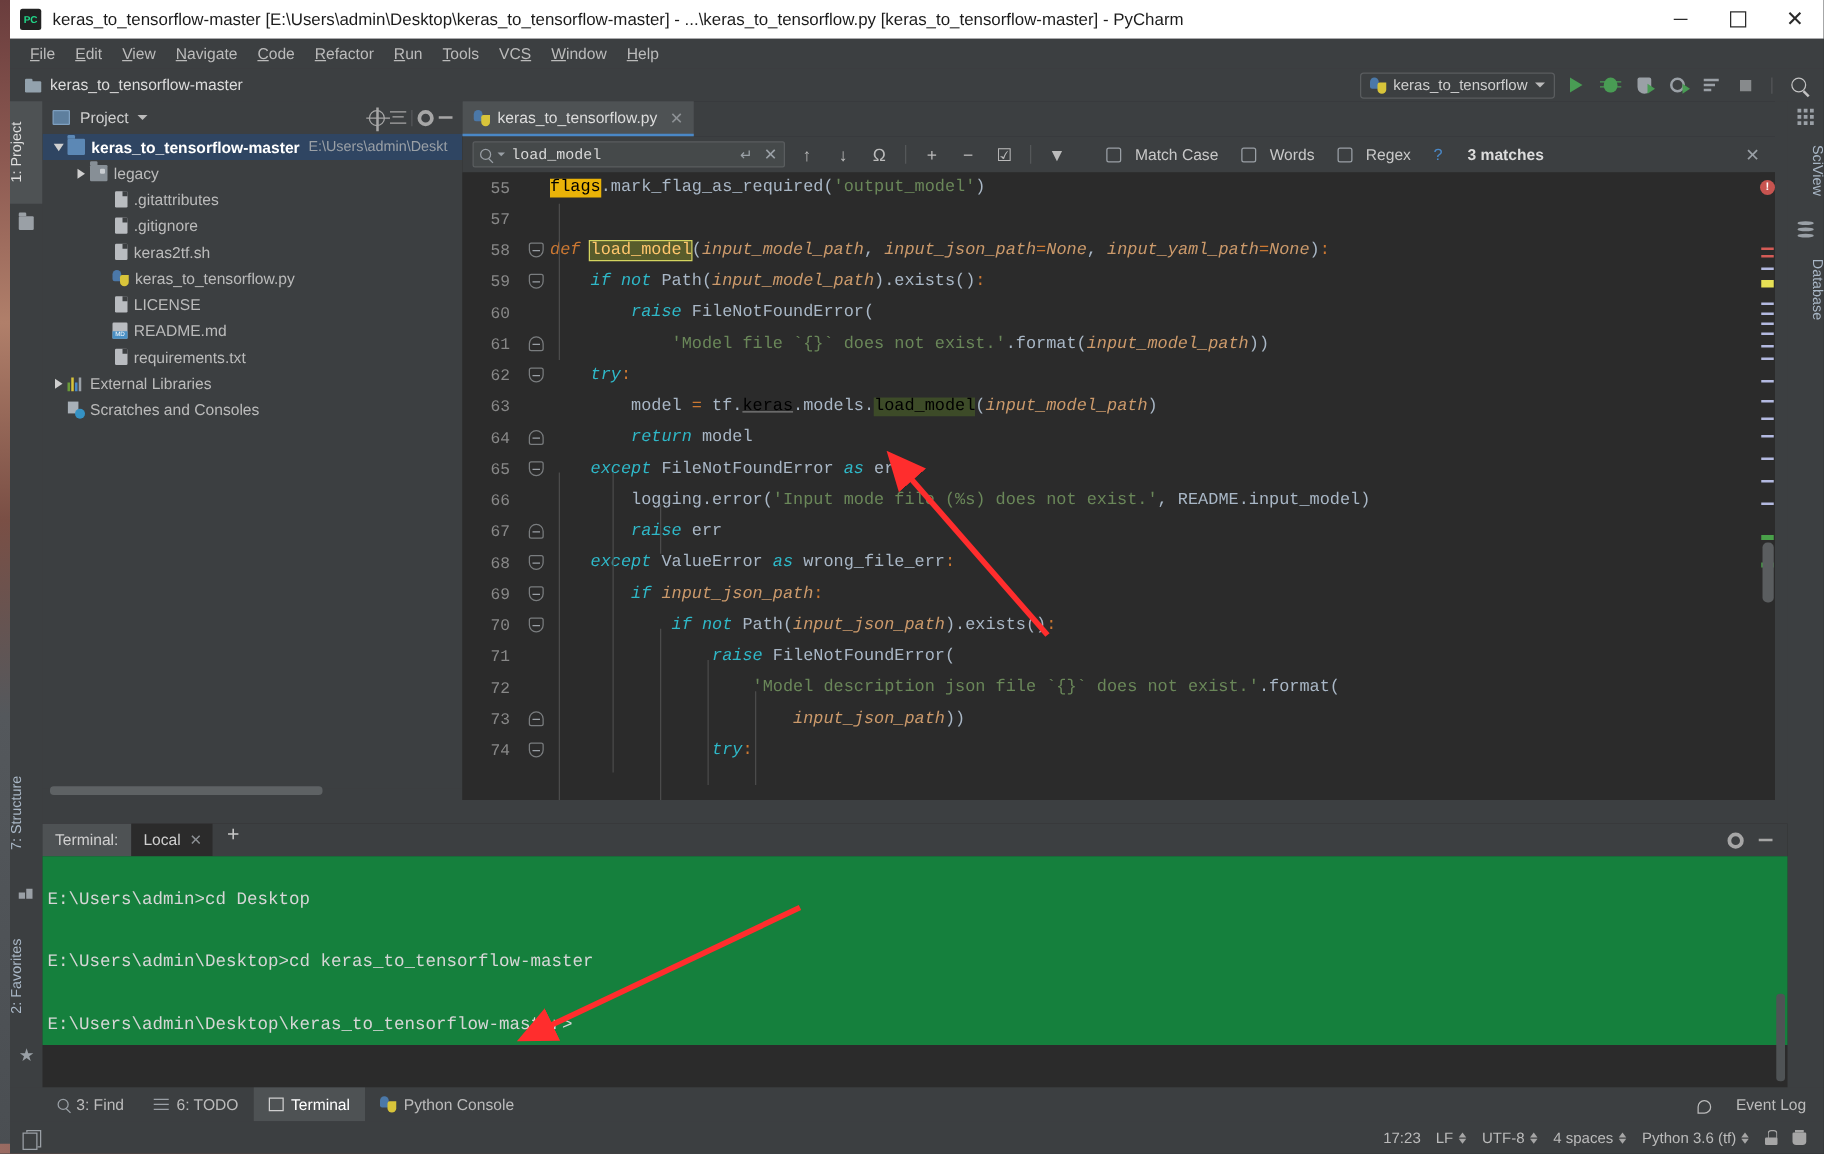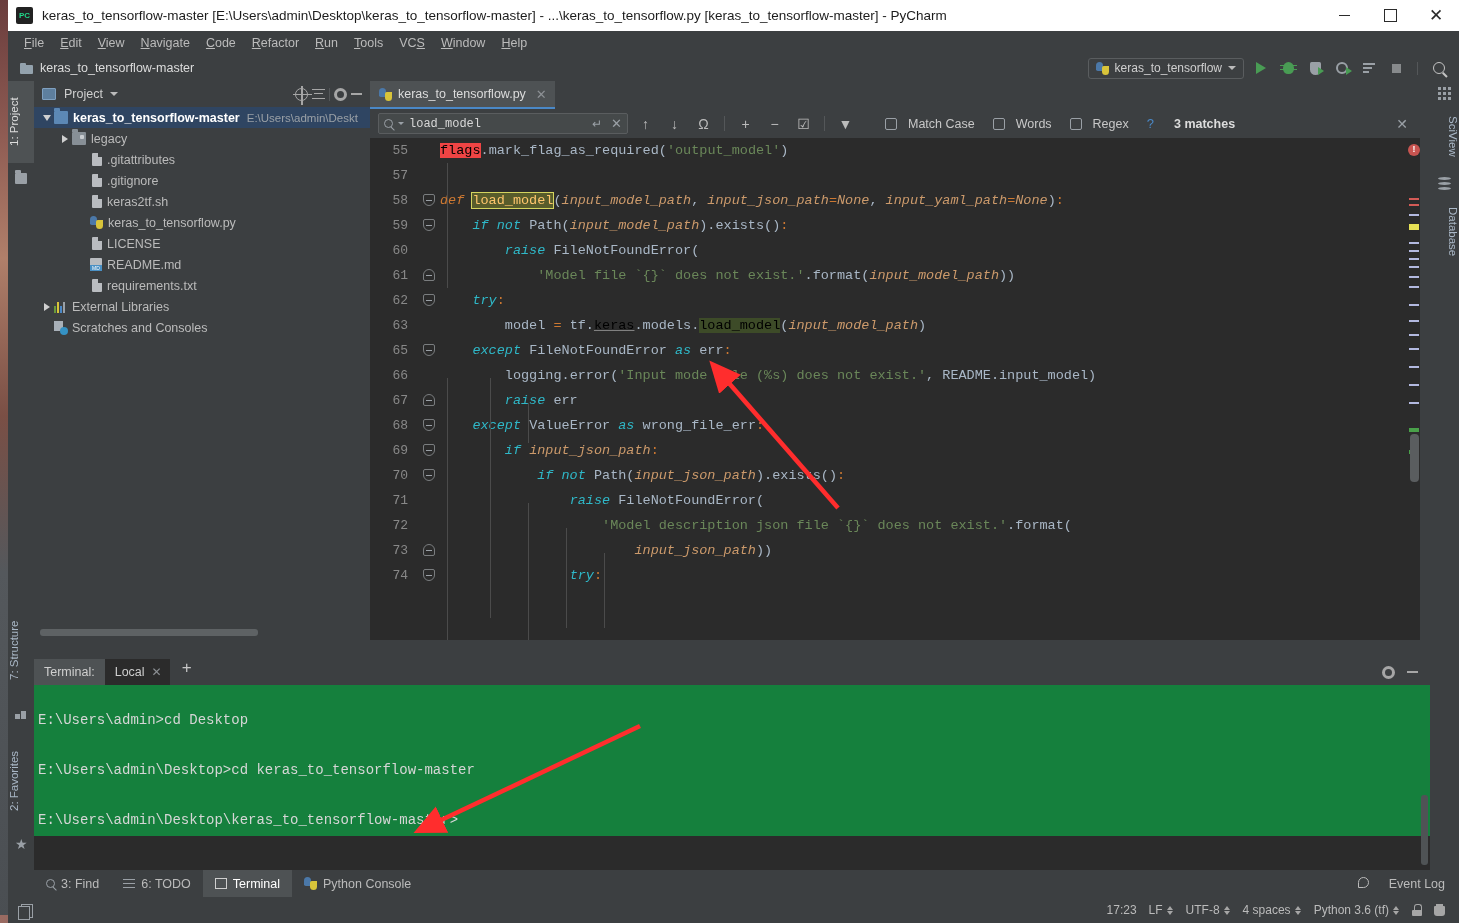--- a/index.html
+++ b/index.html
@@ -180,21 +180,21 @@
   .codetext { flex: 1 1 auto; }
   .ln { color: #a9b7c6; }
   .kw { color: #cc7832; font-style: italic; }
   .kw2 { color: #cc7832; }
   .fn { color: #ffc66d; }
   .str { color: #6a8759; }
   .param { color: #cc9a6b; font-style: italic; }
   .ctrl { color: #2fb8c8; font-style: italic; }
   .hl-usage { background: #3d4b28; }
   .hl-box { outline: 1px solid #d4d45f; background: #585c2b; }
-  .hl-blue { background: #ef4444; }
+  .hl-blue { background: #eab308; }
   .underl { text-decoration: underline; text-decoration-color: #808080; }
   .indent-guide { position: absolute; width: 1px; background: #4b4b4b; }
 
   
   .err-stripe { position: absolute; right: 0; top: 0; width: 12px; height: 502px; background: #2b2b2b; }
   .estripe-mark { position: absolute; left: 1px; width: 10px; height: 2px; }
   .escroll { position: absolute; right: 1px; width: 9px; background: #5a5d5f; border-radius: 4px; }
 
   
   .rightstrip { position: absolute; left: 1430px; top: 81px; width: 29px; height: 789px; background: #3c3f41; }
@@ -241,21 +241,21 @@
   .stat-arrows::before{content:"";position:absolute;top:1px;left:0;width:0;height:0;
     border-left:3.5px solid transparent;border-right:3.5px solid transparent;border-bottom:4px solid #a6a6a6;}
   .stat-arrows::after{content:"";position:absolute;bottom:1px;left:0;width:0;height:0;
     border-left:3.5px solid transparent;border-right:3.5px solid transparent;border-top:4px solid #a6a6a6;}
   .lock-ico { width: 10px; height: 12px; position: relative; }
   .lock-ico::before{content:"";position:absolute;left:0;bottom:0;width:10px;height:6px;background:#a6a6a6;border-radius:1px;}
   .lock-ico::after{content:"";position:absolute;left:2px;top:0;width:6px;height:6px;border:1.4px solid #a6a6a6;border-bottom:none;border-radius:3px 3px 0 0;}
   .trash-ico { width: 11px; height: 12px; position: relative; }
   .trash-ico::before{content:"";position:absolute;left:0;top:2px;width:11px;height:10px;background:#a6a6a6;border-radius:1px 1px 3px 3px;}
   .trash-ico::after{content:"";position:absolute;left:2px;top:0;width:7px;height:2px;background:#a6a6a6;}
-  .eventlog { font-size: 12.5px; color: #bbbbbb; display:flex; align-items:flex-start; gap:20px; }
+  .eventlog { font-size: 12.5px; color: #bbbbbb; display:flex; align-items:flex-end; gap:20px; }
   .eventlog-ico { width: 11px; height: 11px; border: 1.4px solid #bbbbbb; border-radius: 50% 50% 50% 0; }
 
   
   .arrow-svg { position: absolute; left: 0; top: 0; width: 1459px; height: 923px; pointer-events: none; }
 </style>
 </head>
 <body>
 
 <div id="app">
 
@@ -466,20 +466,21 @@
 
     <div class="code" id="code-area">
       <div class="coderow"><div class="gutnum">55</div><div class="fold none"></div><div class="codetext"><span class="hl-blue">flags</span><span class="ln">.</span><span class="ln">mark_flag_as_required</span><span class="ln">(</span><span class="str">'output_model'</span><span class="ln">)</span></div></div>
         <div class="coderow"><div class="gutnum">57</div><div class="fold none"></div><div class="codetext"></div></div>
         <div class="coderow"><div class="gutnum">58</div><div class="fold start"><span class="fbox"></span></div><div class="codetext"><span class="kw">def </span><span class="hl-box fn">load_model</span><span class="ln">(</span><span class="param">input_model_path</span><span class="ln">, </span><span class="param">input_json_path</span><span class="kw2">=</span><span class="param">None</span><span class="ln">, </span><span class="param">input_yaml_path</span><span class="kw2">=</span><span class="param">None</span><span class="ln">)</span><span class="kw2">:</span></div></div>
         <div class="coderow"><div class="gutnum">59</div><div class="fold start"><span class="fbox"></span></div><div class="codetext">    <span class="ctrl">if not </span><span class="ln">Path(</span><span class="param">input_model_path</span><span class="ln">).exists()</span><span class="kw2">:</span></div></div>
         <div class="coderow"><div class="gutnum">60</div><div class="fold none"></div><div class="codetext">        <span class="ctrl">raise </span><span class="ln">FileNotFoundError(</span></div></div>
         <div class="coderow"><div class="gutnum">61</div><div class="fold end"><span class="fbox"></span></div><div class="codetext">            <span class="str">'Model file `{}` does not exist.'</span><span class="ln">.format(</span><span class="param">input_model_path</span><span class="ln">))</span></div></div>
         <div class="coderow"><div class="gutnum">62</div><div class="fold start"><span class="fbox"></span></div><div class="codetext">    <span class="ctrl">try</span><span class="kw2">:</span></div></div>
         <div class="coderow"><div class="gutnum">63</div><div class="fold none"></div><div class="codetext">        <span class="ln">model </span><span class="kw2">= </span><span class="ln">tf.</span><span class="underl">keras</span><span class="ln">.models.</span><span class="hl-usage">load_model</span><span class="ln">(</span><span class="param">input_model_path</span><span class="ln">)</span></div></div>
+        <div class="coderow"><div class="gutnum">64</div><div class="fold end"><span class="fbox"></span></div><div class="codetext">        <span class="ctrl">return </span><span class="ln">model</span></div></div>
         <div class="coderow"><div class="gutnum">65</div><div class="fold start"><span class="fbox"></span></div><div class="codetext">    <span class="ctrl">except </span><span class="ln">FileNotFoundError </span><span class="ctrl">as </span><span class="ln">err</span><span class="kw2">:</span></div></div>
         <div class="coderow"><div class="gutnum">66</div><div class="fold none"></div><div class="codetext">        <span class="ln">logging.</span><span class="ln">error(</span><span class="str">'Input mode file (%s) does not exist.'</span><span class="ln">, README.input_model)</span></div></div>
         <div class="coderow"><div class="gutnum">67</div><div class="fold end"><span class="fbox"></span></div><div class="codetext">        <span class="ctrl">raise </span><span class="ln">err</span></div></div>
         <div class="coderow"><div class="gutnum">68</div><div class="fold start"><span class="fbox"></span></div><div class="codetext">    <span class="ctrl">except </span><span class="ln">ValueError </span><span class="ctrl">as </span><span class="ln">wrong_file_err</span><span class="kw2">:</span></div></div>
         <div class="coderow"><div class="gutnum">69</div><div class="fold start"><span class="fbox"></span></div><div class="codetext">        <span class="ctrl">if </span><span class="param">input_json_path</span><span class="kw2">:</span></div></div>
         <div class="coderow"><div class="gutnum">70</div><div class="fold start"><span class="fbox"></span></div><div class="codetext">            <span class="ctrl">if not </span><span class="ln">Path(</span><span class="param">input_json_path</span><span class="ln">).exists()</span><span class="kw2">:</span></div></div>
         <div class="coderow"><div class="gutnum">71</div><div class="fold none"></div><div class="codetext">                <span class="ctrl">raise </span><span class="ln">FileNotFoundError(</span></div></div>
         <div class="coderow"><div class="gutnum">72</div><div class="fold none"></div><div class="codetext">                    <span class="str">'Model description json file `{}` does not exist.'</span><span class="ln">.format(</span></div></div>
         <div class="coderow"><div class="gutnum">73</div><div class="fold end"><span class="fbox"></span></div><div class="codetext">                        <span class="param">input_json_path</span><span class="ln">))</span></div></div>
         <div class="coderow"><div class="gutnum">74</div><div class="fold start"><span class="fbox"></span></div><div class="codetext">                <span class="ctrl">try</span><span class="kw2">:</span></div></div>

